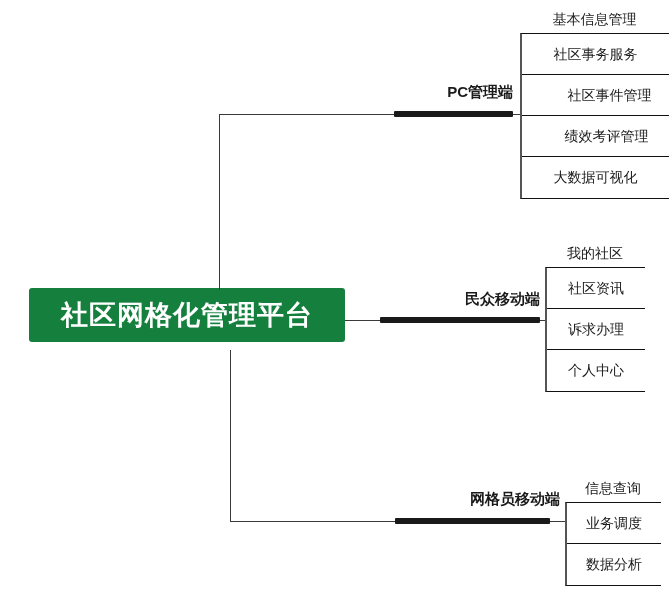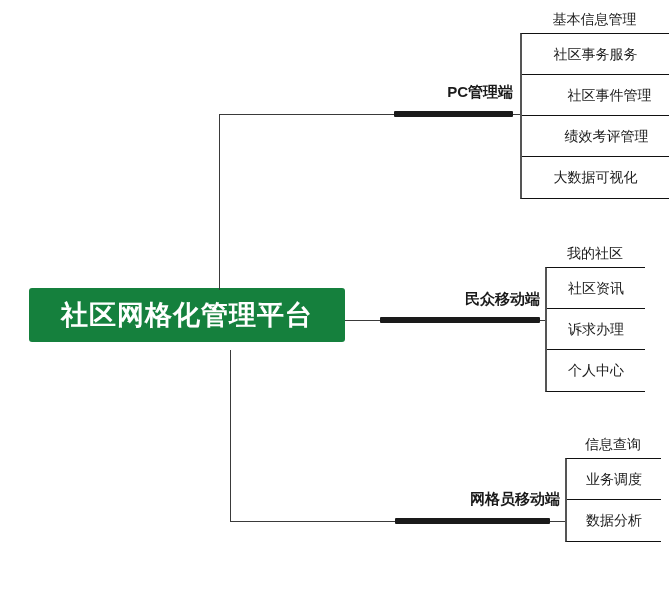--- a/index.html
+++ b/index.html
@@ -133,20 +133,20 @@
       <div class="leaf-row">社区资讯</div>
       <div class="leaf-row">诉求办理</div>
       <div class="leaf-row">个人中心</div>
     </div>
   </div>
 
   <div class="branch-bar" style="left:395px; top:518px; width:155px;"></div>
   <div class="branch-label" style="left:385px; top:491px; width:175px;">网格员移动端</div>
 
   <div class="leaf-group" style="left:565px; top:430px; width:200px;">
-    <div class="leaf-head" style="width:96px;">信息查询</div>
+    <div class="leaf-head" style="width:96px;margin-top:44px;">信息查询</div>
     <div class="leaf-box" style="width:96px;">
       <div class="leaf-row">业务调度</div>
       <div class="leaf-row">数据分析</div>
     </div>
   </div>
 
 </div>
 
 </body></html>

